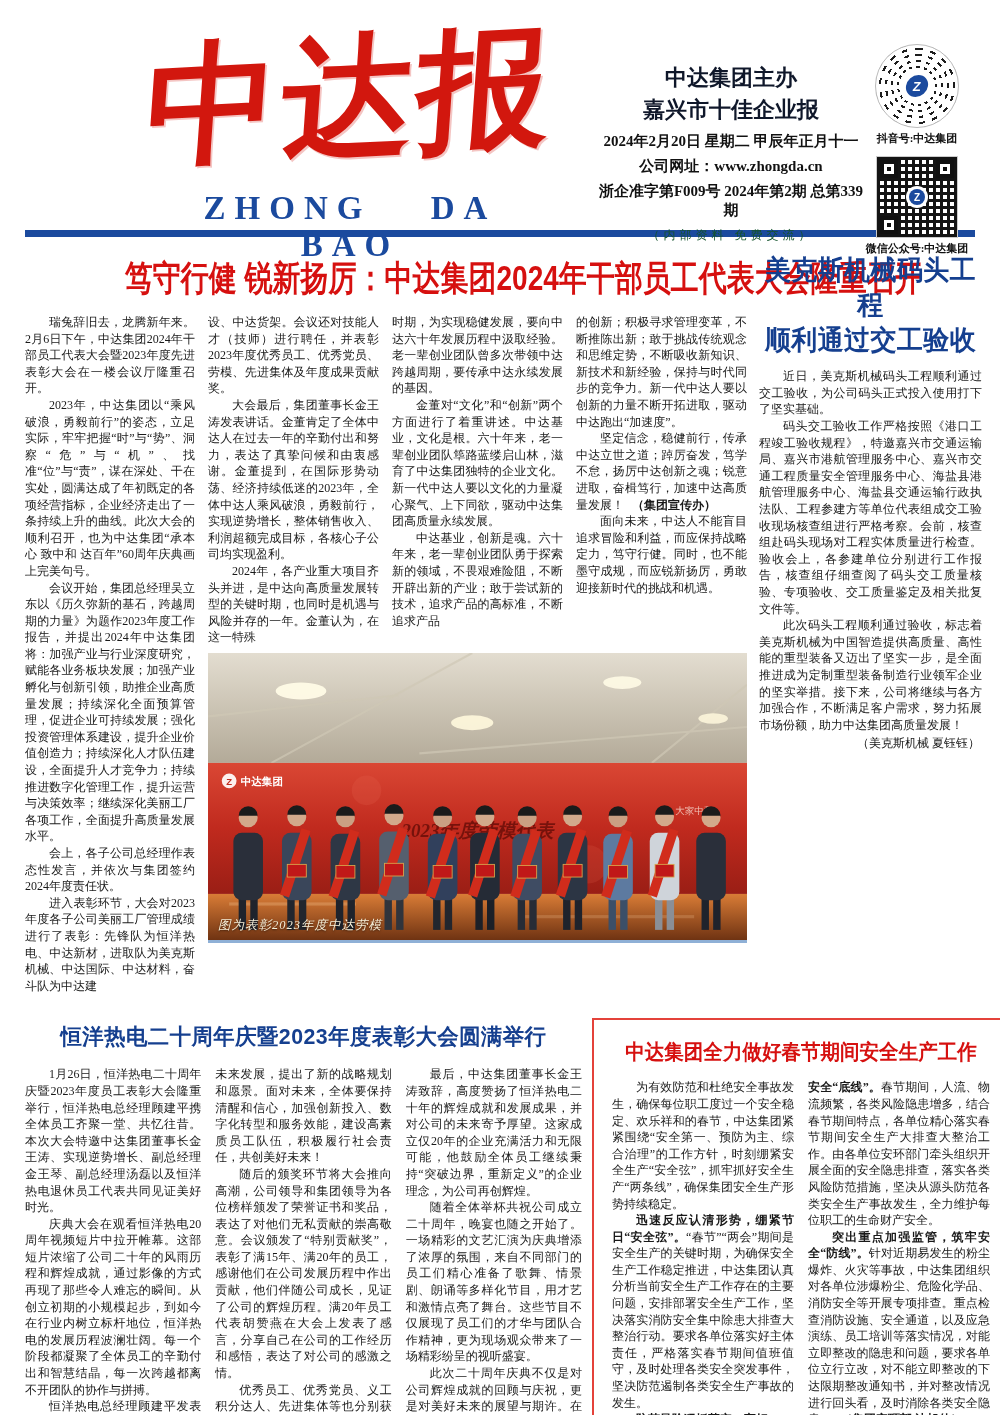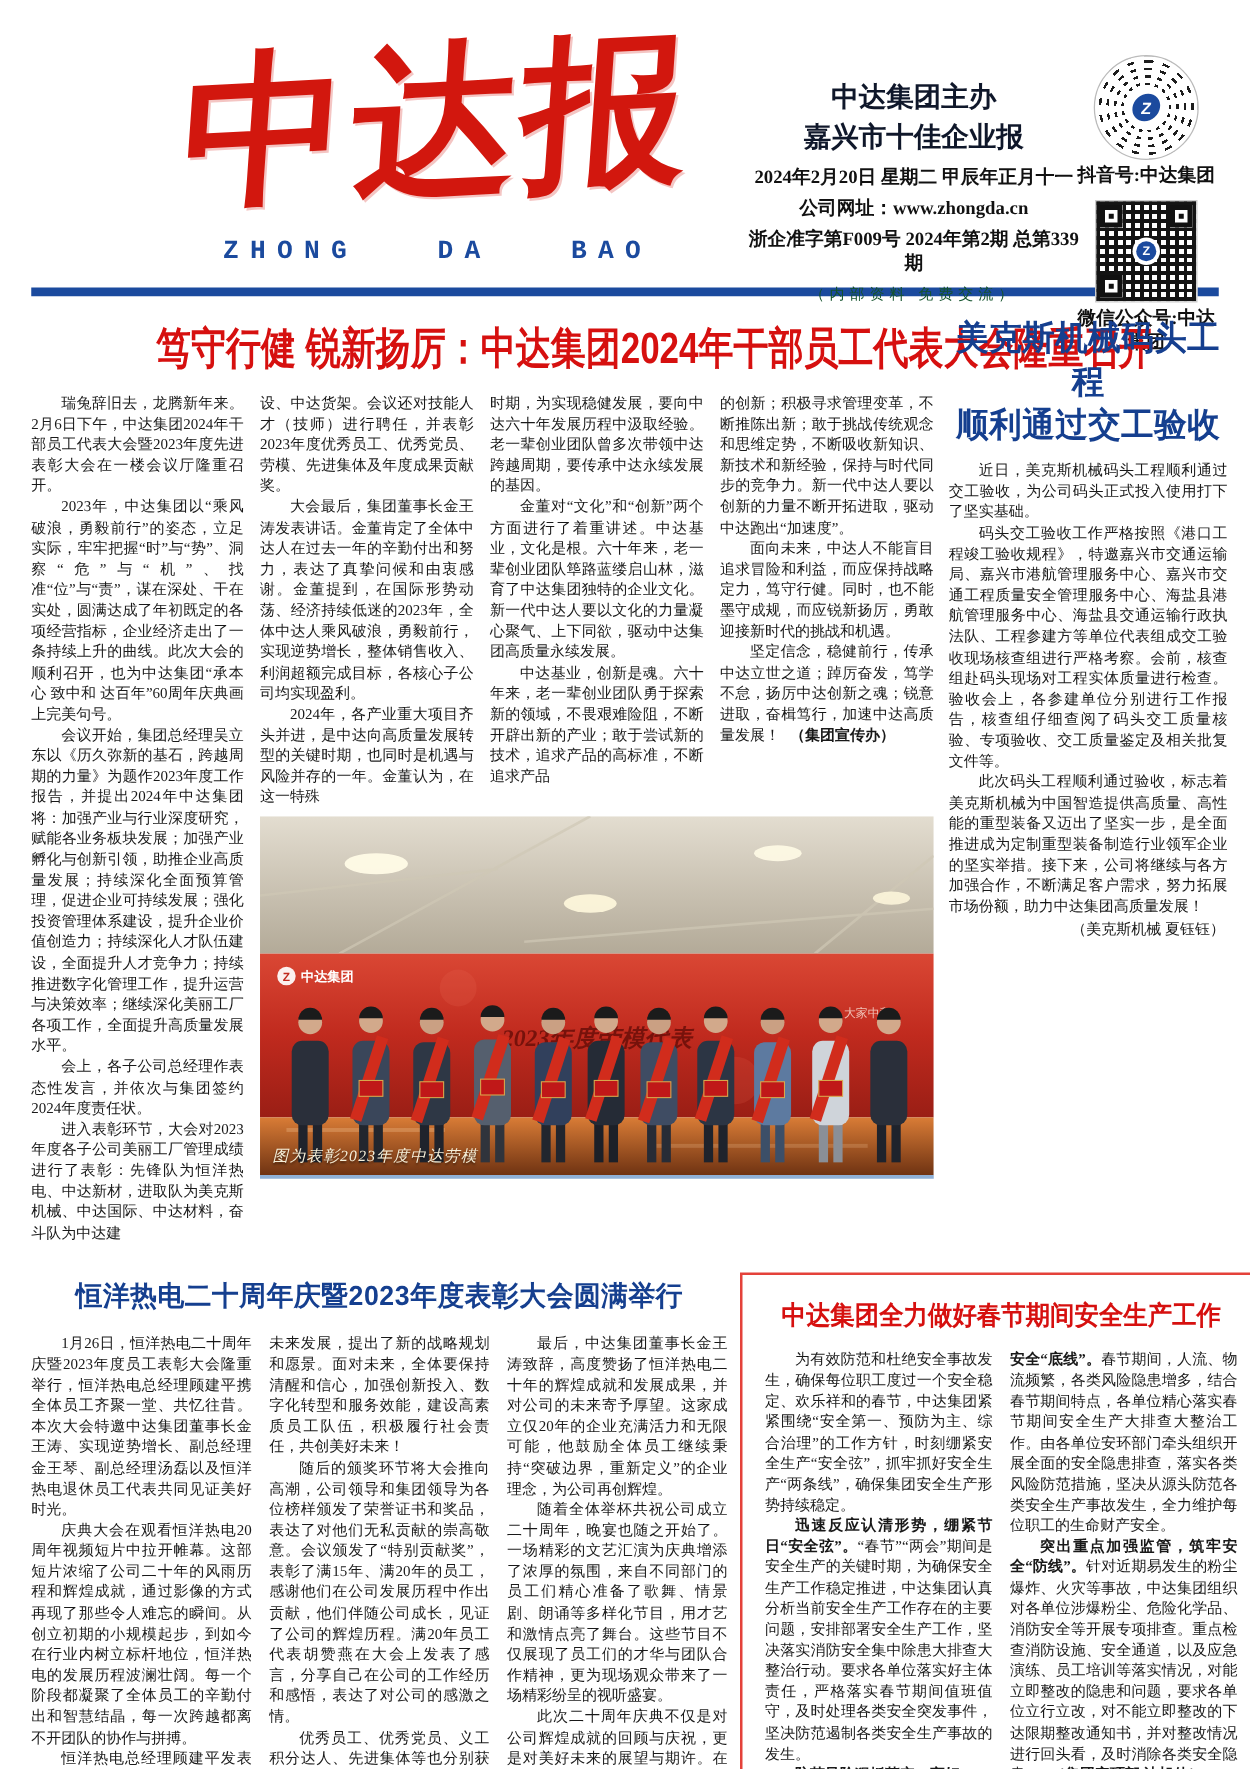--- a/index.html
+++ b/index.html
@@ -13,22 +13,22 @@
   .masthead { position:relative; height:206px; }
   .mast-title {
     position:absolute; left:70px; top:0; width:510px; text-align:center;
     font-size:132px; line-height:1.15; font-weight:bold; color:#d2170e;
     font-family:"Liberation Serif","DejaVu Serif",serif;
     transform:rotate(-3deg) skewX(-7deg); letter-spacing:4px;
     text-shadow:2px 2px 0 rgba(210,23,14,.25);
   }
   .mast-sub {
     position:absolute; left:110px; top:168px; width:430px; text-align:center;
-    font-family:Liberation Mono, monospace;
-    font-size:21px; font-weight:bold; color:#1b4a9e;
+    font-family:Liberation Serif, serif;
+    font-size:33px; font-weight:bold; color:#1b4a9e;
     letter-spacing:9px; word-spacing:42px;
   }
   .mast-info { position:absolute; left:572px; top:40px; width:268px; text-align:center; }
   .mi-big { font-family:"Liberation Sans","DejaVu Sans",sans-serif; font-size:22px; font-weight:bold; line-height:1.45; color:#0f172a; }
   .mi-line { font-size:15px; font-weight:bold; margin-top:6px; color:#111; }
   .mi-note { font-size:12px; margin-top:7px; letter-spacing:4px; color:#14532d; }
   .mast-qr { position:absolute; right:2px; top:22px; width:112px; text-align:center; }
   .qr-circle {
     width:84px; height:84px; margin:0 auto; border-radius:50%;
     background:
@@ -50,21 +50,21 @@
     background-image:
       repeating-linear-gradient(0deg,#141414 0 3px,transparent 3px 7px),
       repeating-linear-gradient(90deg,#141414 0 3px,transparent 3px 7px);
     border:1px solid #ccc;
   }
   .finder { position:absolute; width:18px; height:18px; border:4px solid #111; background:#fff; }
   .finder::after { content:""; position:absolute; left:3px; top:3px; width:4px; height:4px; background:#111; }
   .f1 { left:3px; top:3px; } .f2 { right:3px; top:3px; } .f3 { left:3px; bottom:3px; }
   .qr-center { position:absolute; left:50%; top:50%; width:22px; height:22px; margin:-11px 0 0 -11px; border-radius:50%; background:#fff; display:flex; align-items:center; justify-content:center; }
   .qr-center i { width:16px; height:16px; border-radius:50%; background:#1b4a9e; color:#fff; font-style:normal; font-size:10px; font-weight:bold; display:flex; align-items:center; justify-content:center; font-family:"Liberation Sans",sans-serif; }
-  .qr-cap { font-size:15px; font-weight:bold; margin-top:3px; color:#111; }
+  .qr-cap { font-size:11px; font-weight:bold; margin-top:3px; color:#111; }
   .blue-bar { height:7px; background:#1b4a9e; margin-top:2px; }
 
   
   p { margin:0; text-align:justify; font-size:12px; line-height:16.6px; }
   .ind { text-indent:2em; }
   .cont { text-indent:0; }
   .lead { font-weight:bold; }
   .byline-inline { font-weight:bold; padding-left:8px; }
   .byline-r { text-align:right; font-weight:normal; padding-right:2px; margin-top:2px; }
 
@@ -175,22 +175,22 @@
               <p class="ind">大会最后，集团董事长金王涛发表讲话。金董肯定了全体中达人在过去一年的辛勤付出和努力，表达了真挚问候和由衷感谢。金董提到，在国际形势动荡、经济持续低迷的2023年，全体中达人乘风破浪，勇毅前行，实现逆势增长，整体销售收入、利润超额完成目标，各核心子公司均实现盈利。</p>
               <p class="ind">2024年，各产业重大项目齐头并进，是中达向高质量发展转型的关键时期，也同时是机遇与风险并存的一年。金董认为，在这一特殊</p>
             </div>
             <div class="mcol">
               <p class="cont">时期，为实现稳健发展，要向中达六十年发展历程中汲取经验。老一辈创业团队曾多次带领中达跨越周期，要传承中达永续发展的基因。</p>
               <p class="ind">金董对“文化”和“创新”两个方面进行了着重讲述。中达基业，文化是根。六十年来，老一辈创业团队筚路蓝缕启山林，滋育了中达集团独特的企业文化。新一代中达人要以文化的力量凝心聚气、上下同欲，驱动中达集团高质量永续发展。</p>
               <p class="ind">中达基业，创新是魂。六十年来，老一辈创业团队勇于探索新的领域，不畏艰难险阻，不断开辟出新的产业；敢于尝试新的技术，追求产品的高标准，不断追求产品</p>
             </div>
             <div class="mcol">
               <p class="cont">的创新；积极寻求管理变革，不断推陈出新；敢于挑战传统观念和思维定势，不断吸收新知识、新技术和新经验，保持与时代同步的竞争力。新一代中达人要以创新的力量不断开拓进取，驱动中达跑出“加速度”。</p>
+              <p class="ind"><span>坚定信念，稳健前行，传承中达立世之道；踔厉奋发，笃学不怠，扬厉中达创新之魂；锐意进取，奋楫笃行，加速中达高质量发展！</span><b class="byline-inline">（集团宣传办）</b></p>
               <p class="ind">面向未来，中达人不能盲目追求冒险和利益，而应保持战略定力，笃守行健。同时，也不能墨守成规，而应锐新扬厉，勇敢迎接新时代的挑战和机遇。</p>
-              <p class="ind"><span>坚定信念，稳健前行，传承中达立世之道；踔厉奋发，笃学不怠，扬厉中达创新之魂；锐意进取，奋楫笃行，加速中达高质量发展！</span><b class="byline-inline">（集团宣传办）</b></p>
             </div>
           </div>
 
           <figure class="photo-fig">
             <svg viewBox="0 0 510 272" xmlns="http://www.w3.org/2000/svg">
               <defs>
                 <linearGradient id="ceil" x1="0" y1="0" x2="0" y2="1">
                   <stop offset="0" stop-color="#e3ddd0"></stop>
                     <stop offset="1" stop-color="#b3aa98"></stop>
                 </linearGradient>

